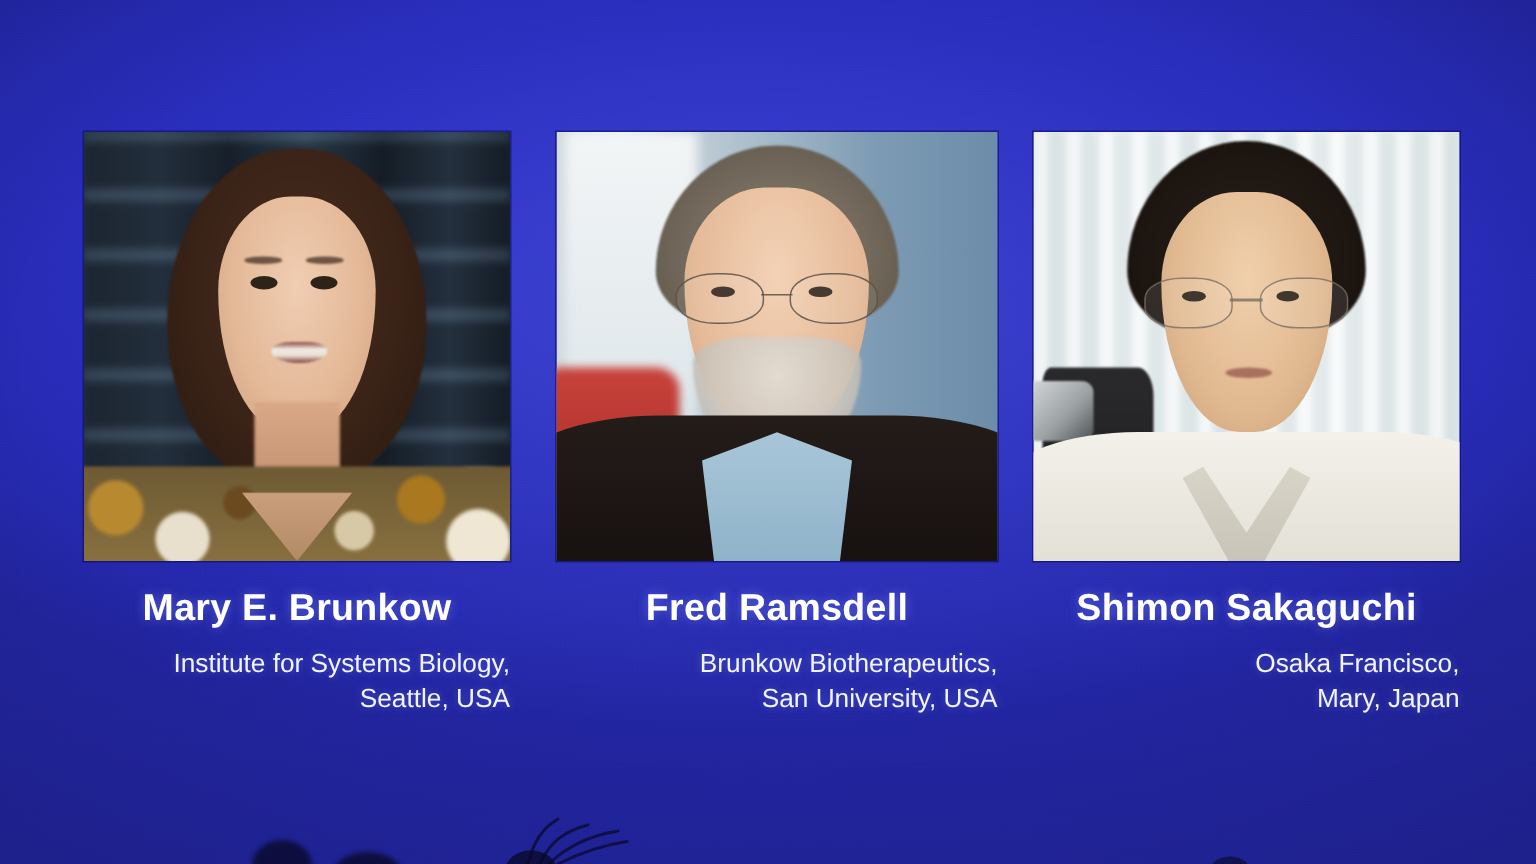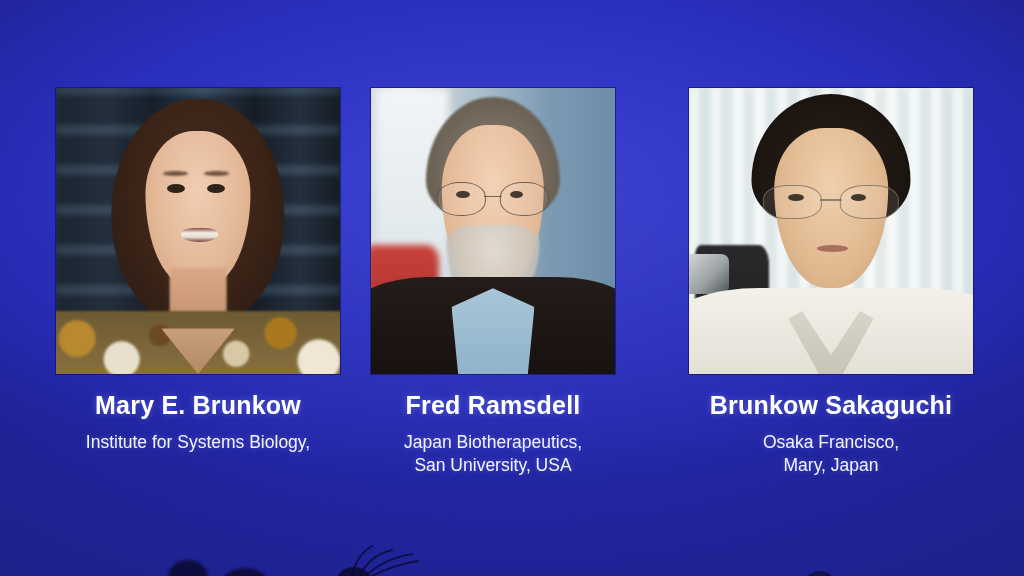--- a/index.html
+++ b/index.html
@@ -47,21 +47,21 @@
     position: absolute;
     left: 0; top: 0;
     width: 1024px; height: 576px;
   }
   .laureate {
     position: absolute;
     top: 88px;
     text-align: center;
   }
   .laureate.col0 { left: 56px;  width: 284px; }
-  .laureate.col1 { left: 371px; width: 244px; }
+  .laureate.col1 { left: 371px; width: 294px; }
   .laureate.col2 { left: 689px; width: 284px; }
 
   .photo {
     position: relative;
     width: 100%;
     height: 286px;
     overflow: hidden;
     box-shadow: 0 0 0 1px rgba(10,10,90,0.55);
   }
   .photo .scene { position: absolute; inset: 0; }
@@ -365,20 +365,21 @@
     text-shadow: 0 0 7px rgba(140,160,255,0.45);
     white-space: nowrap;
   }
   .affil {
     margin-top: 11px;
     color: #f2f4ff;
     font-size: 17.5px;
     font-weight: 400;
     line-height: 1.32;
     text-shadow: 0 0 6px rgba(140,160,255,0.40);
+    text-align: right;
   }
   .affil span { display: block; white-space: nowrap; }
 
   
   .audience { position: absolute; left: 0; bottom: 0; width: 1024px; height: 46px; pointer-events: none; }
   .head {
     position: absolute;
     bottom: -18px;
     background: rgba(9,9,42,0.80);
     border-radius: 50% 50% 42% 42%;
@@ -410,20 +411,21 @@
           <div class="p1-smile"></div>
           <div class="p1-neck"></div>
           <div class="p1-shirt"></div>
           <div class="p1-collar"></div>
         </div>
       </div>
       <div class="caption">
         <div class="name">Mary E. Brunkow</div>
         <div class="affil">
           <span>Institute for Systems Biology,</span>
+          <span>Seattle, USA</span>
         </div>
       </div>
     </div>
 
     <div class="laureate col1">
       <div class="photo">
         <div class="scene">
           <div class="p2-bg"></div>
           <div class="p2-red"></div>
           <div class="p2-hair"></div>
@@ -436,21 +438,21 @@
             <div class="p2-bridge"></div>
             <div class="p2-lens r"></div>
           </div>
           <div class="p2-jacket"></div>
           <div class="p2-bshirt"></div>
         </div>
       </div>
       <div class="caption">
         <div class="name">Fred Ramsdell</div>
         <div class="affil">
-          <span>Japan Biotherapeutics,</span>
+          <span>Brunkow Biotherapeutics,</span>
           <span>San University, USA</span>
         </div>
       </div>
     </div>
 
     <div class="laureate col2">
       <div class="photo">
         <div class="scene">
           <div class="p3-bg"></div>
           <div class="p3-chair"></div>
@@ -463,21 +465,21 @@
             <div class="p3-lens l"></div>
             <div class="p3-bridge"></div>
             <div class="p3-lens r"></div>
           </div>
           <div class="p3-mouth"></div>
           <div class="p3-shirt"></div>
           <div class="p3-collar"></div>
         </div>
       </div>
       <div class="caption">
-        <div class="name">Brunkow Sakaguchi</div>
+        <div class="name">Shimon Sakaguchi</div>
         <div class="affil">
           <span>Osaka Francisco,</span>
           <span>Mary, Japan</span>
         </div>
       </div>
     </div>
 
   </div>
 
   <div class="audience">

